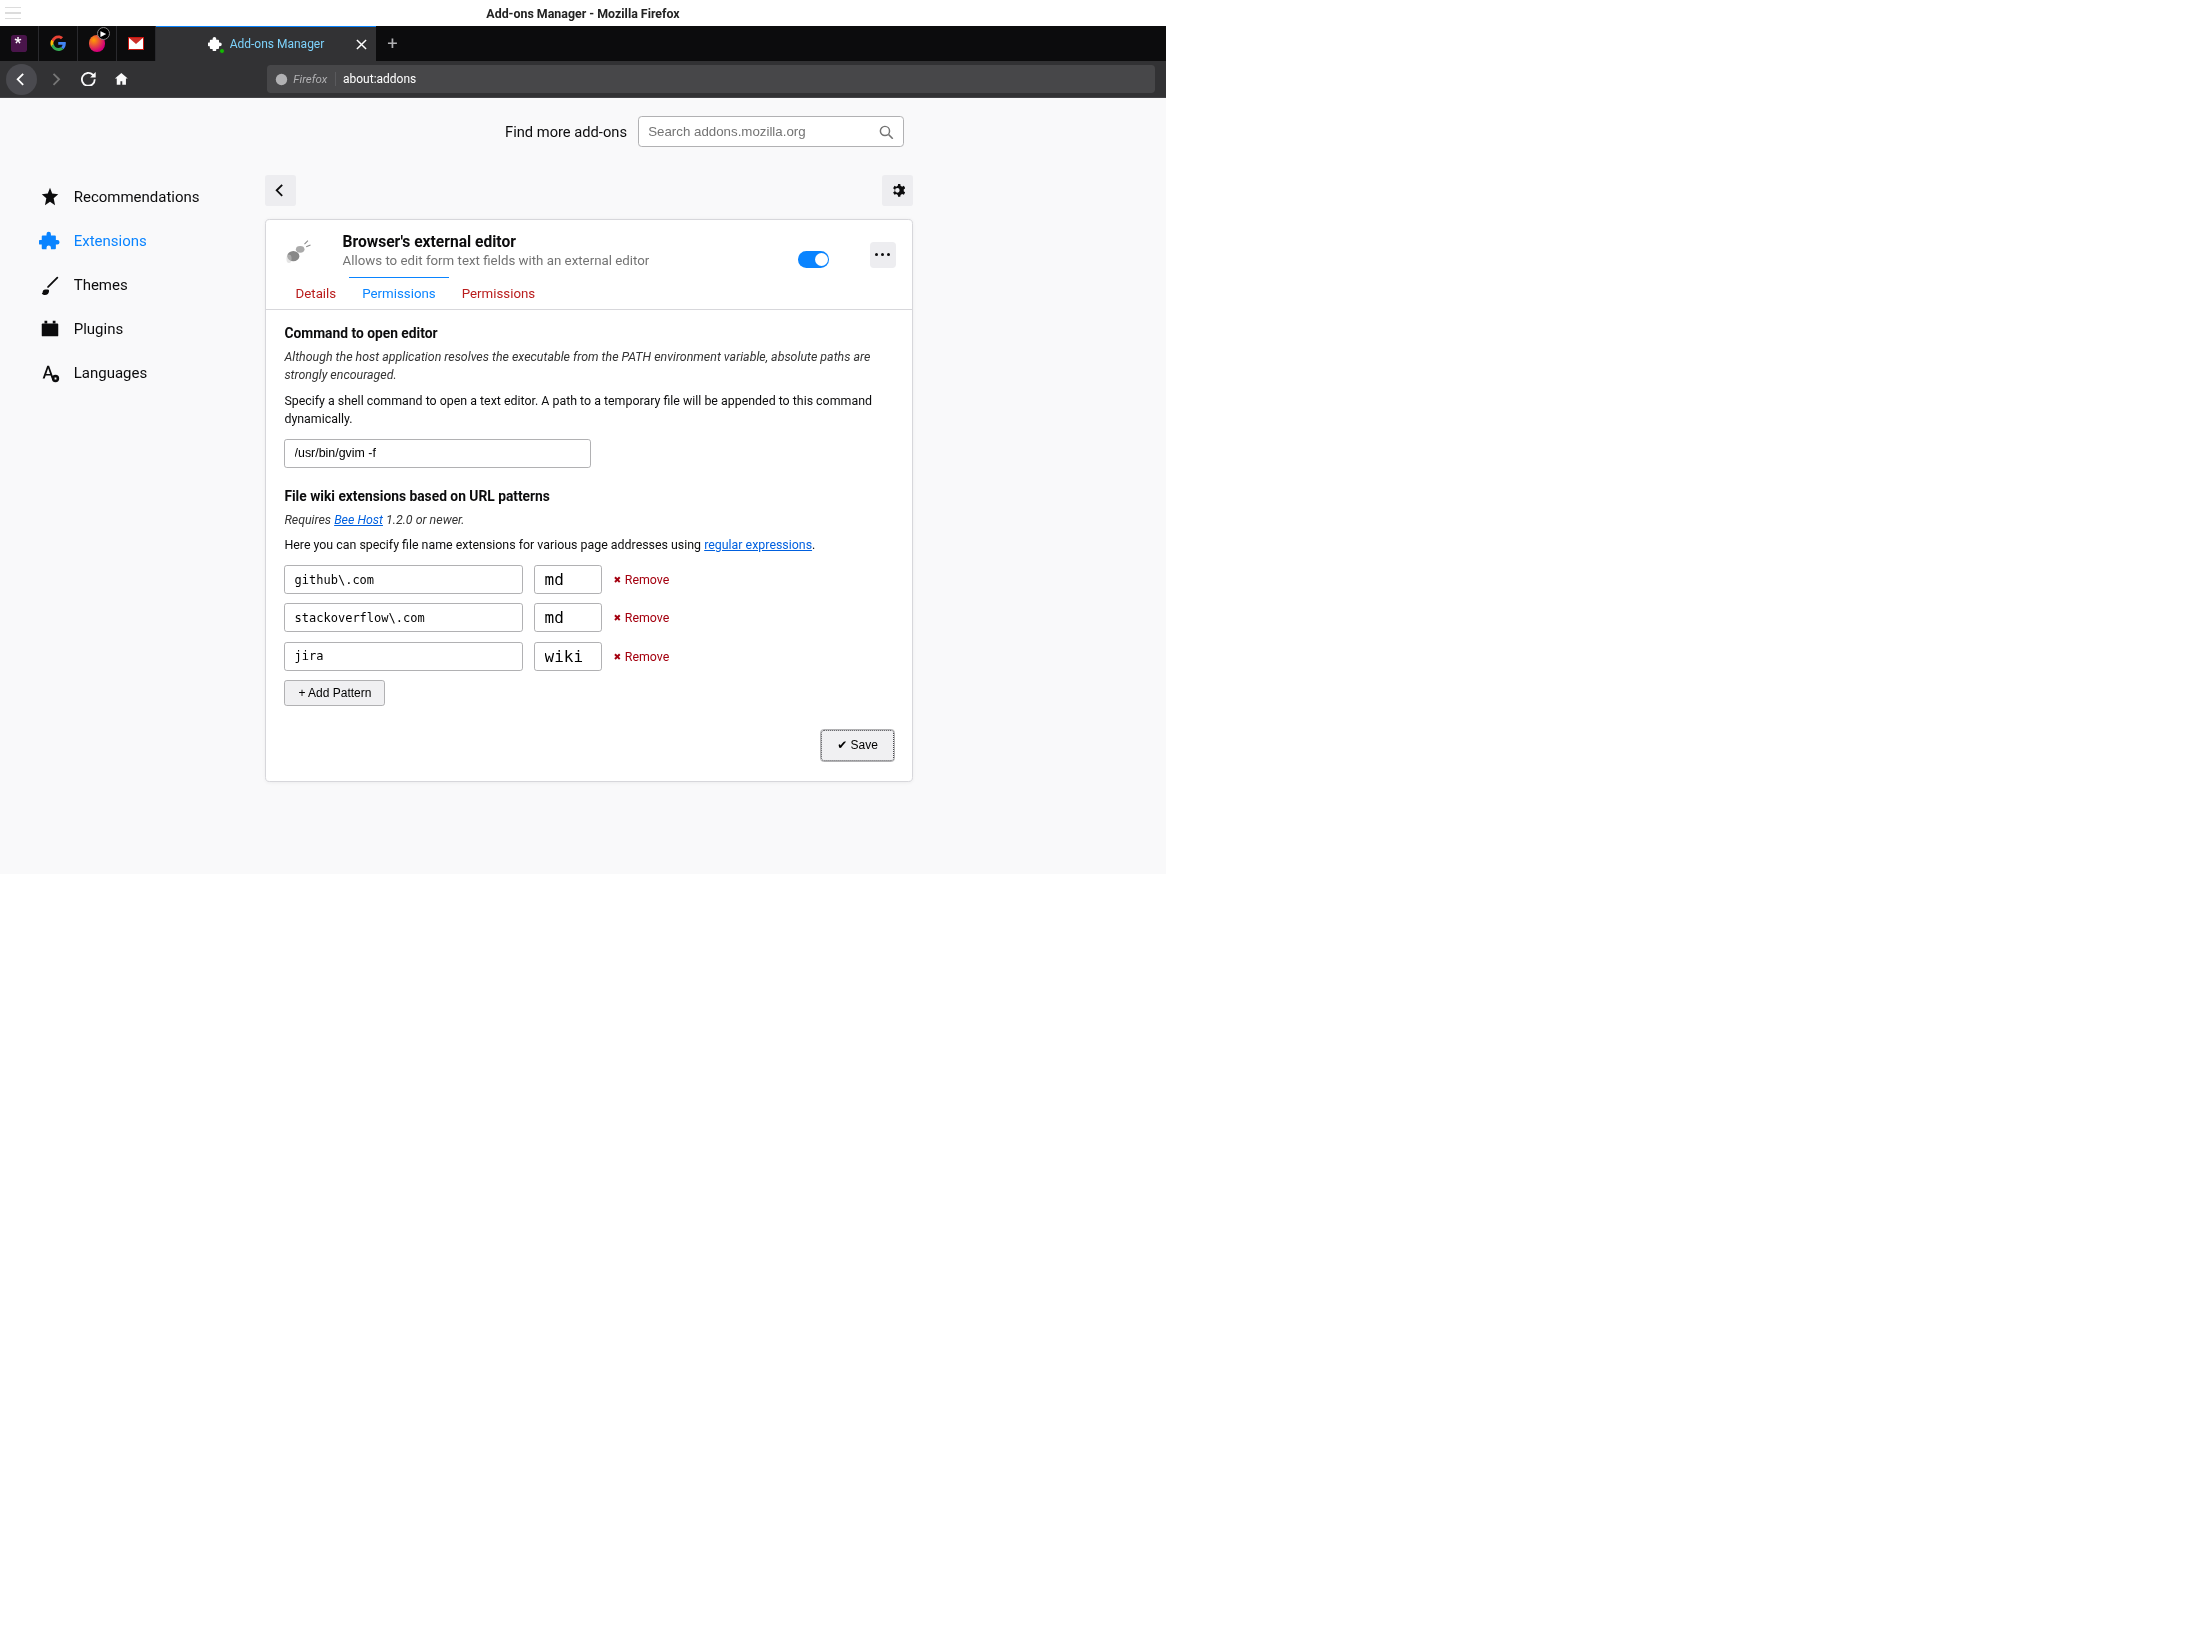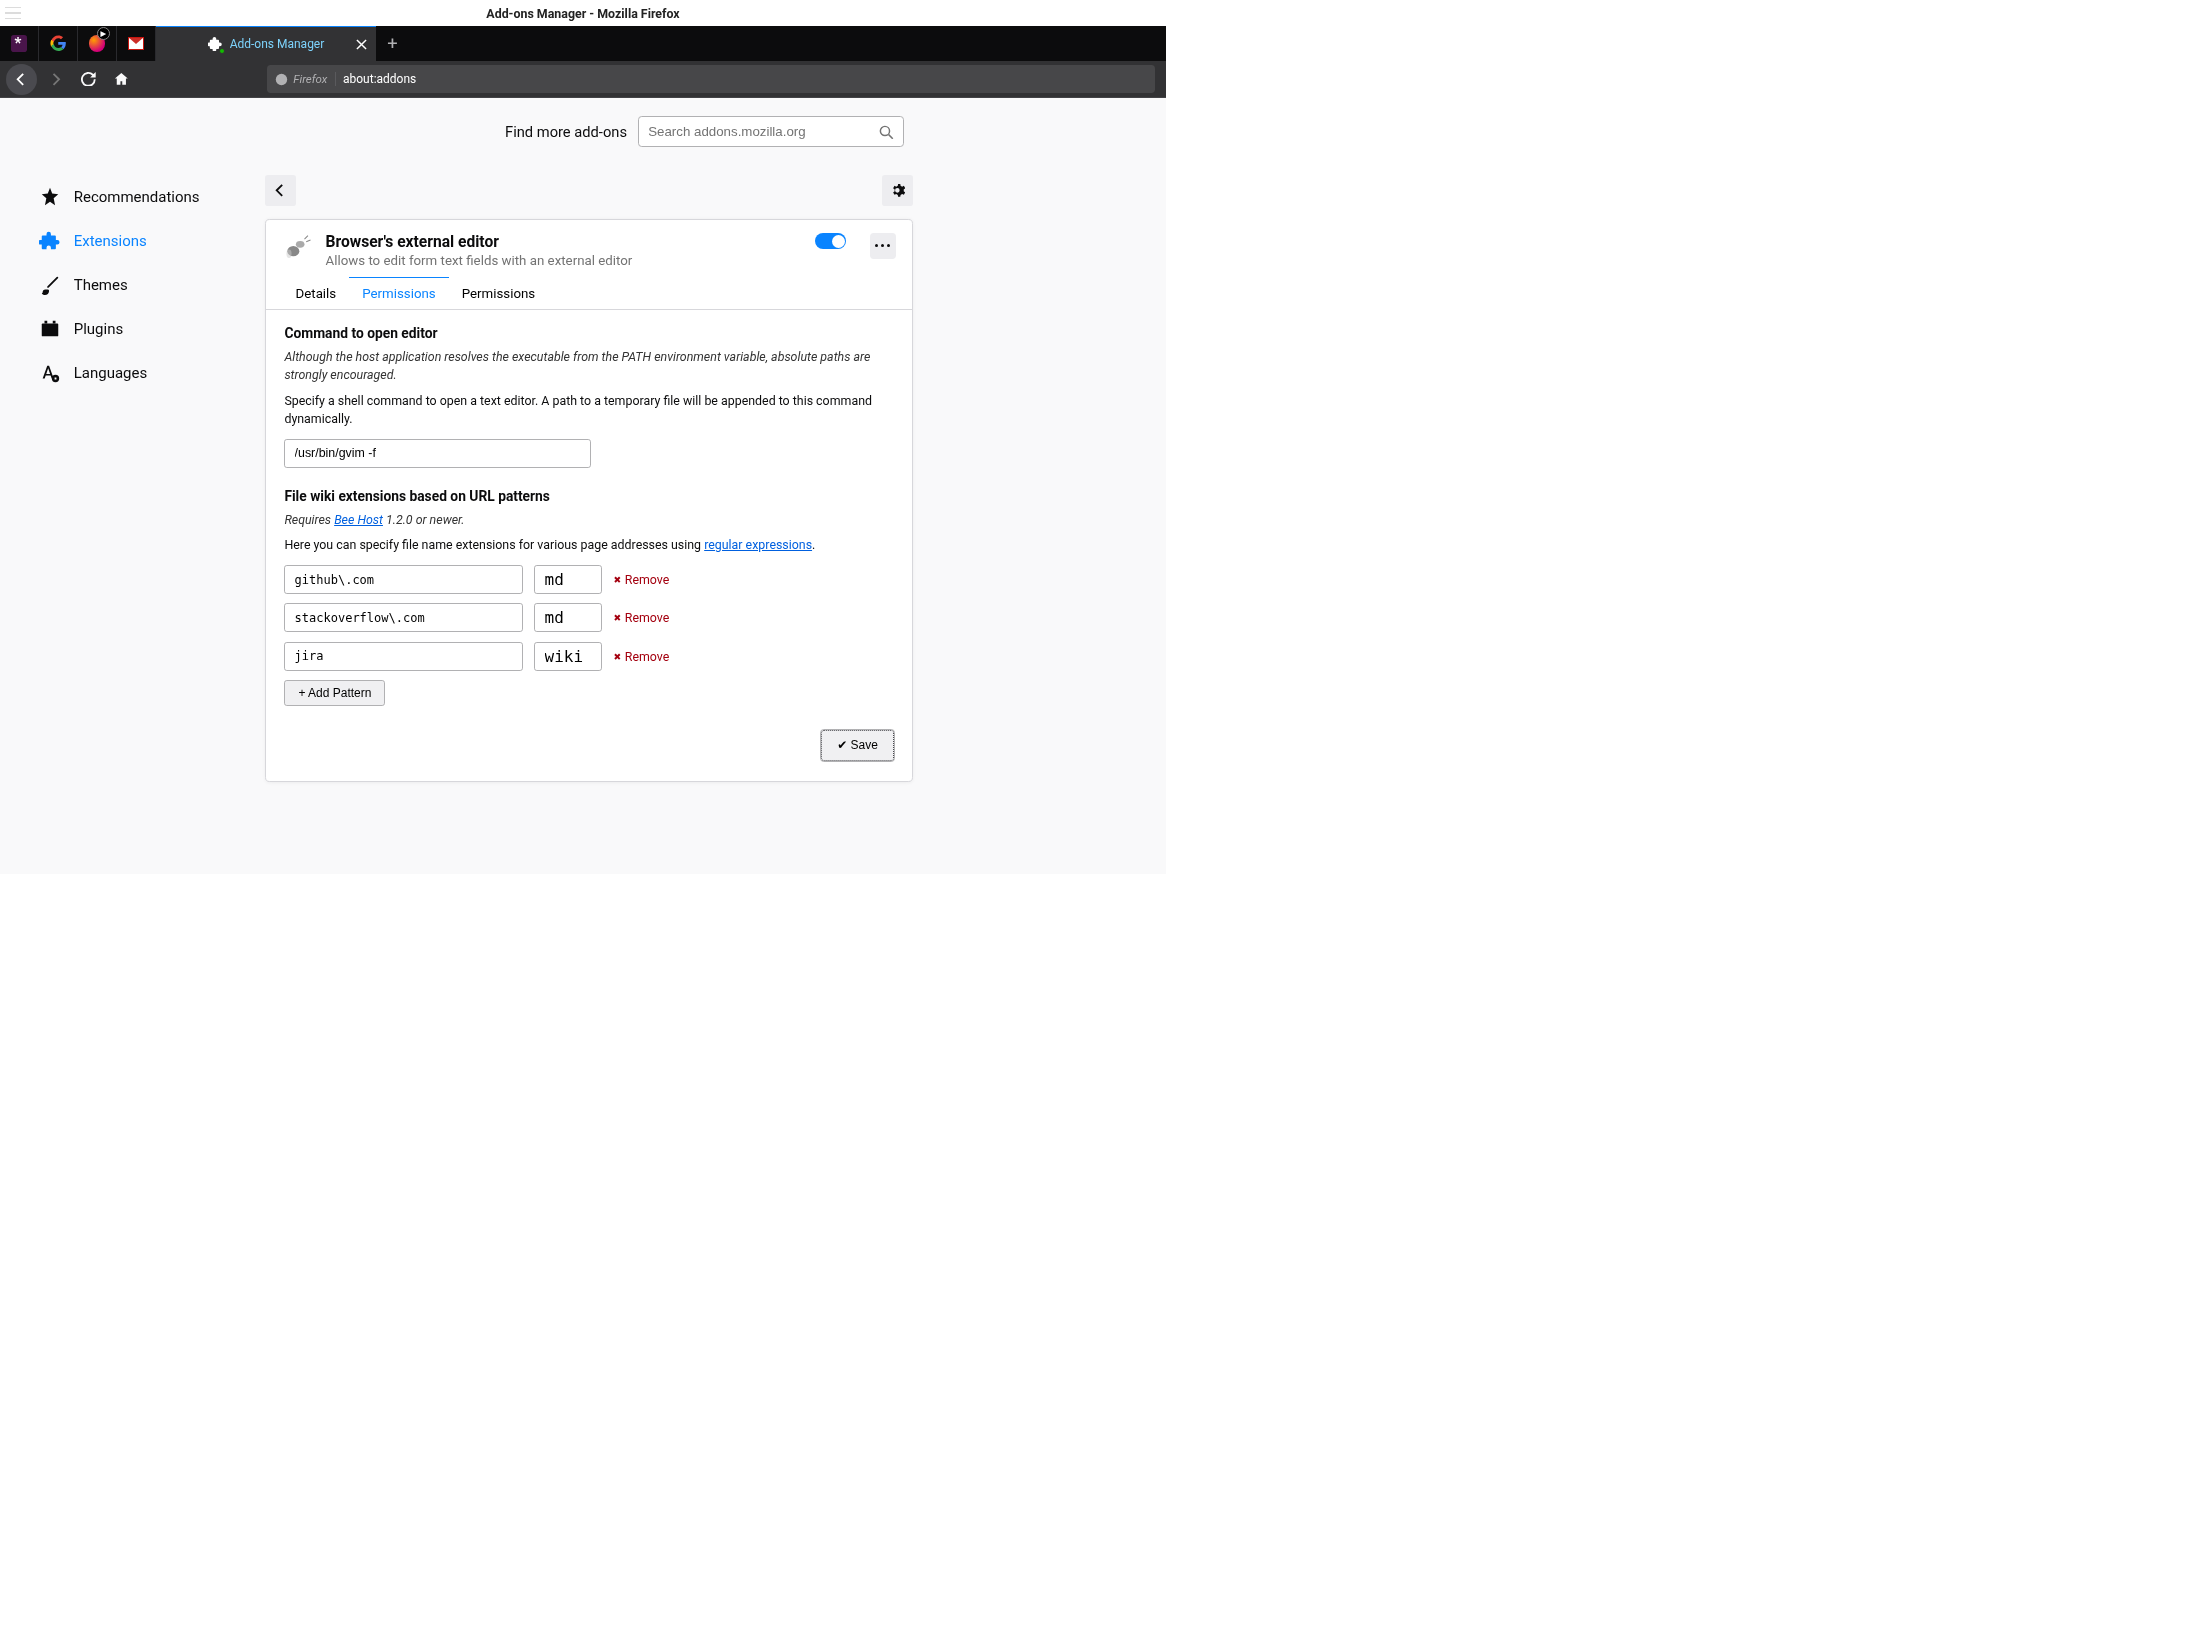--- a/index.html
+++ b/index.html
@@ -208,23 +208,23 @@
   .back-box svg, .gear-box svg { width: 14.7px; height: 14.7px; fill: #0c0c0d; }
   .gear-box { margin-left: auto; }
 
   .card {
     background: #fff;
     border: 0.9px solid #d7d7db;
     border-radius: 4.6px;
     box-shadow: 0 0.9px 3.7px rgba(12,12,13,0.05);
   }
   .card-head {
-    display: flex; align-items: flex-start;
+    display: flex; align-items: flex-end;
     padding: 13px 16.5px 9.2px 16.5px;
-    gap: 14px;
+    gap: 31px;
   }
   .ext-icon {
     width: 29px; height: 29px;
     display: flex; align-items: center; justify-content: center;
   }
   .ext-icon svg { width: 27.5px; height: 27.5px; }
   .ext-title-wrap { flex: 1; }
   .ext-title { font-size: 15.6px; font-weight: 700; }
   .ext-desc { font-size: 13.3px; color: #737373; margin-top: 1.8px; }
   .toggle {
@@ -241,21 +241,21 @@
     display: flex; align-items: center; justify-content: center; cursor: pointer;
   }
   .more-btn span { width: 3.2px; height: 3.2px; background: #0c0c0d; border-radius: 50%; margin: 0 1.4px; }
 
   .tabs-row {
     display: flex; border-bottom: 0.9px solid #d7d7db;
     padding: 0 16.5px;
   }
   .detail-tab {
     padding: 8.3px 13px 7.3px;
-    font-size: 13.3px; color: #000000;
+    font-size: 13.3px; color: #b91c1c;
     border-top: 1.8px solid transparent; border-bottom: 1.8px solid transparent;
     cursor: pointer;
   }
   .detail-tab.active { color: #0a84ff; border-top-color: #0a84ff; }
 
   .prefs {
     padding: 14.7px 18.4px 20px 18.4px;
   }
   .prefs h3 { font-size: 13.8px; font-weight: 700; margin-bottom: 7.3px; }
   .prefs p.note { font-style: italic; color: #333; font-size: 12.4px; line-height: 1.45; margin-bottom: 7.3px; }

